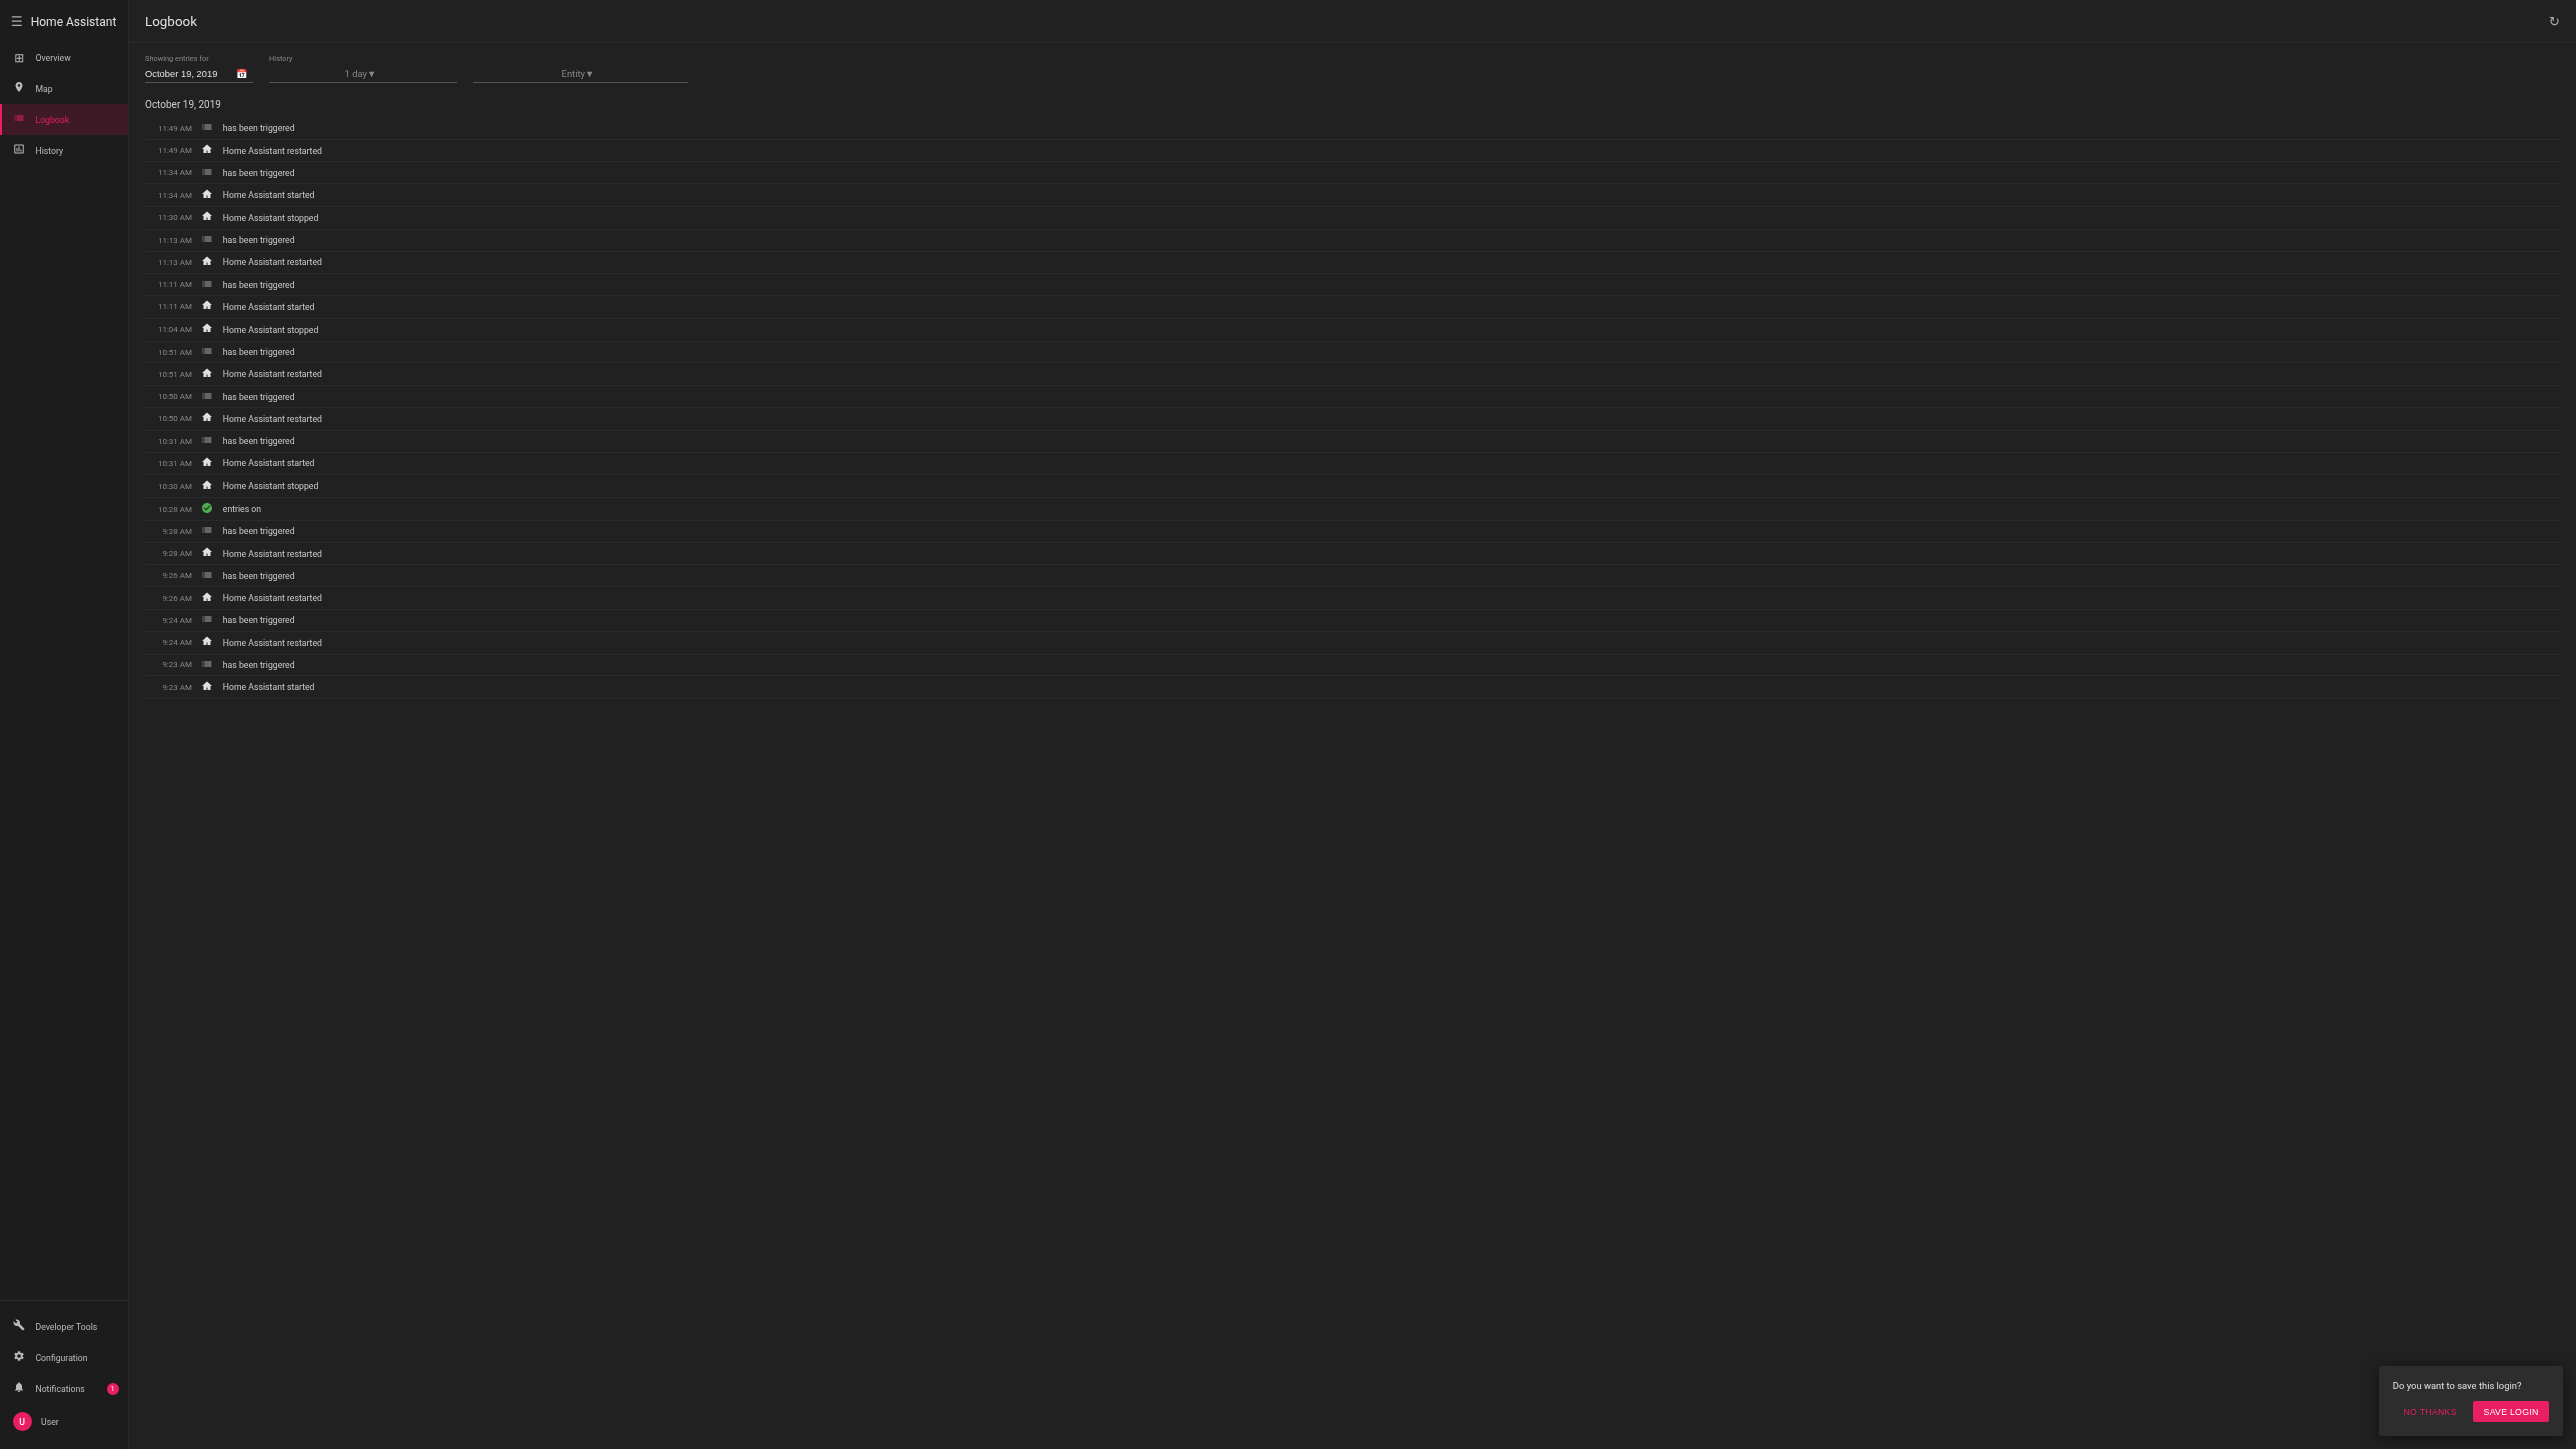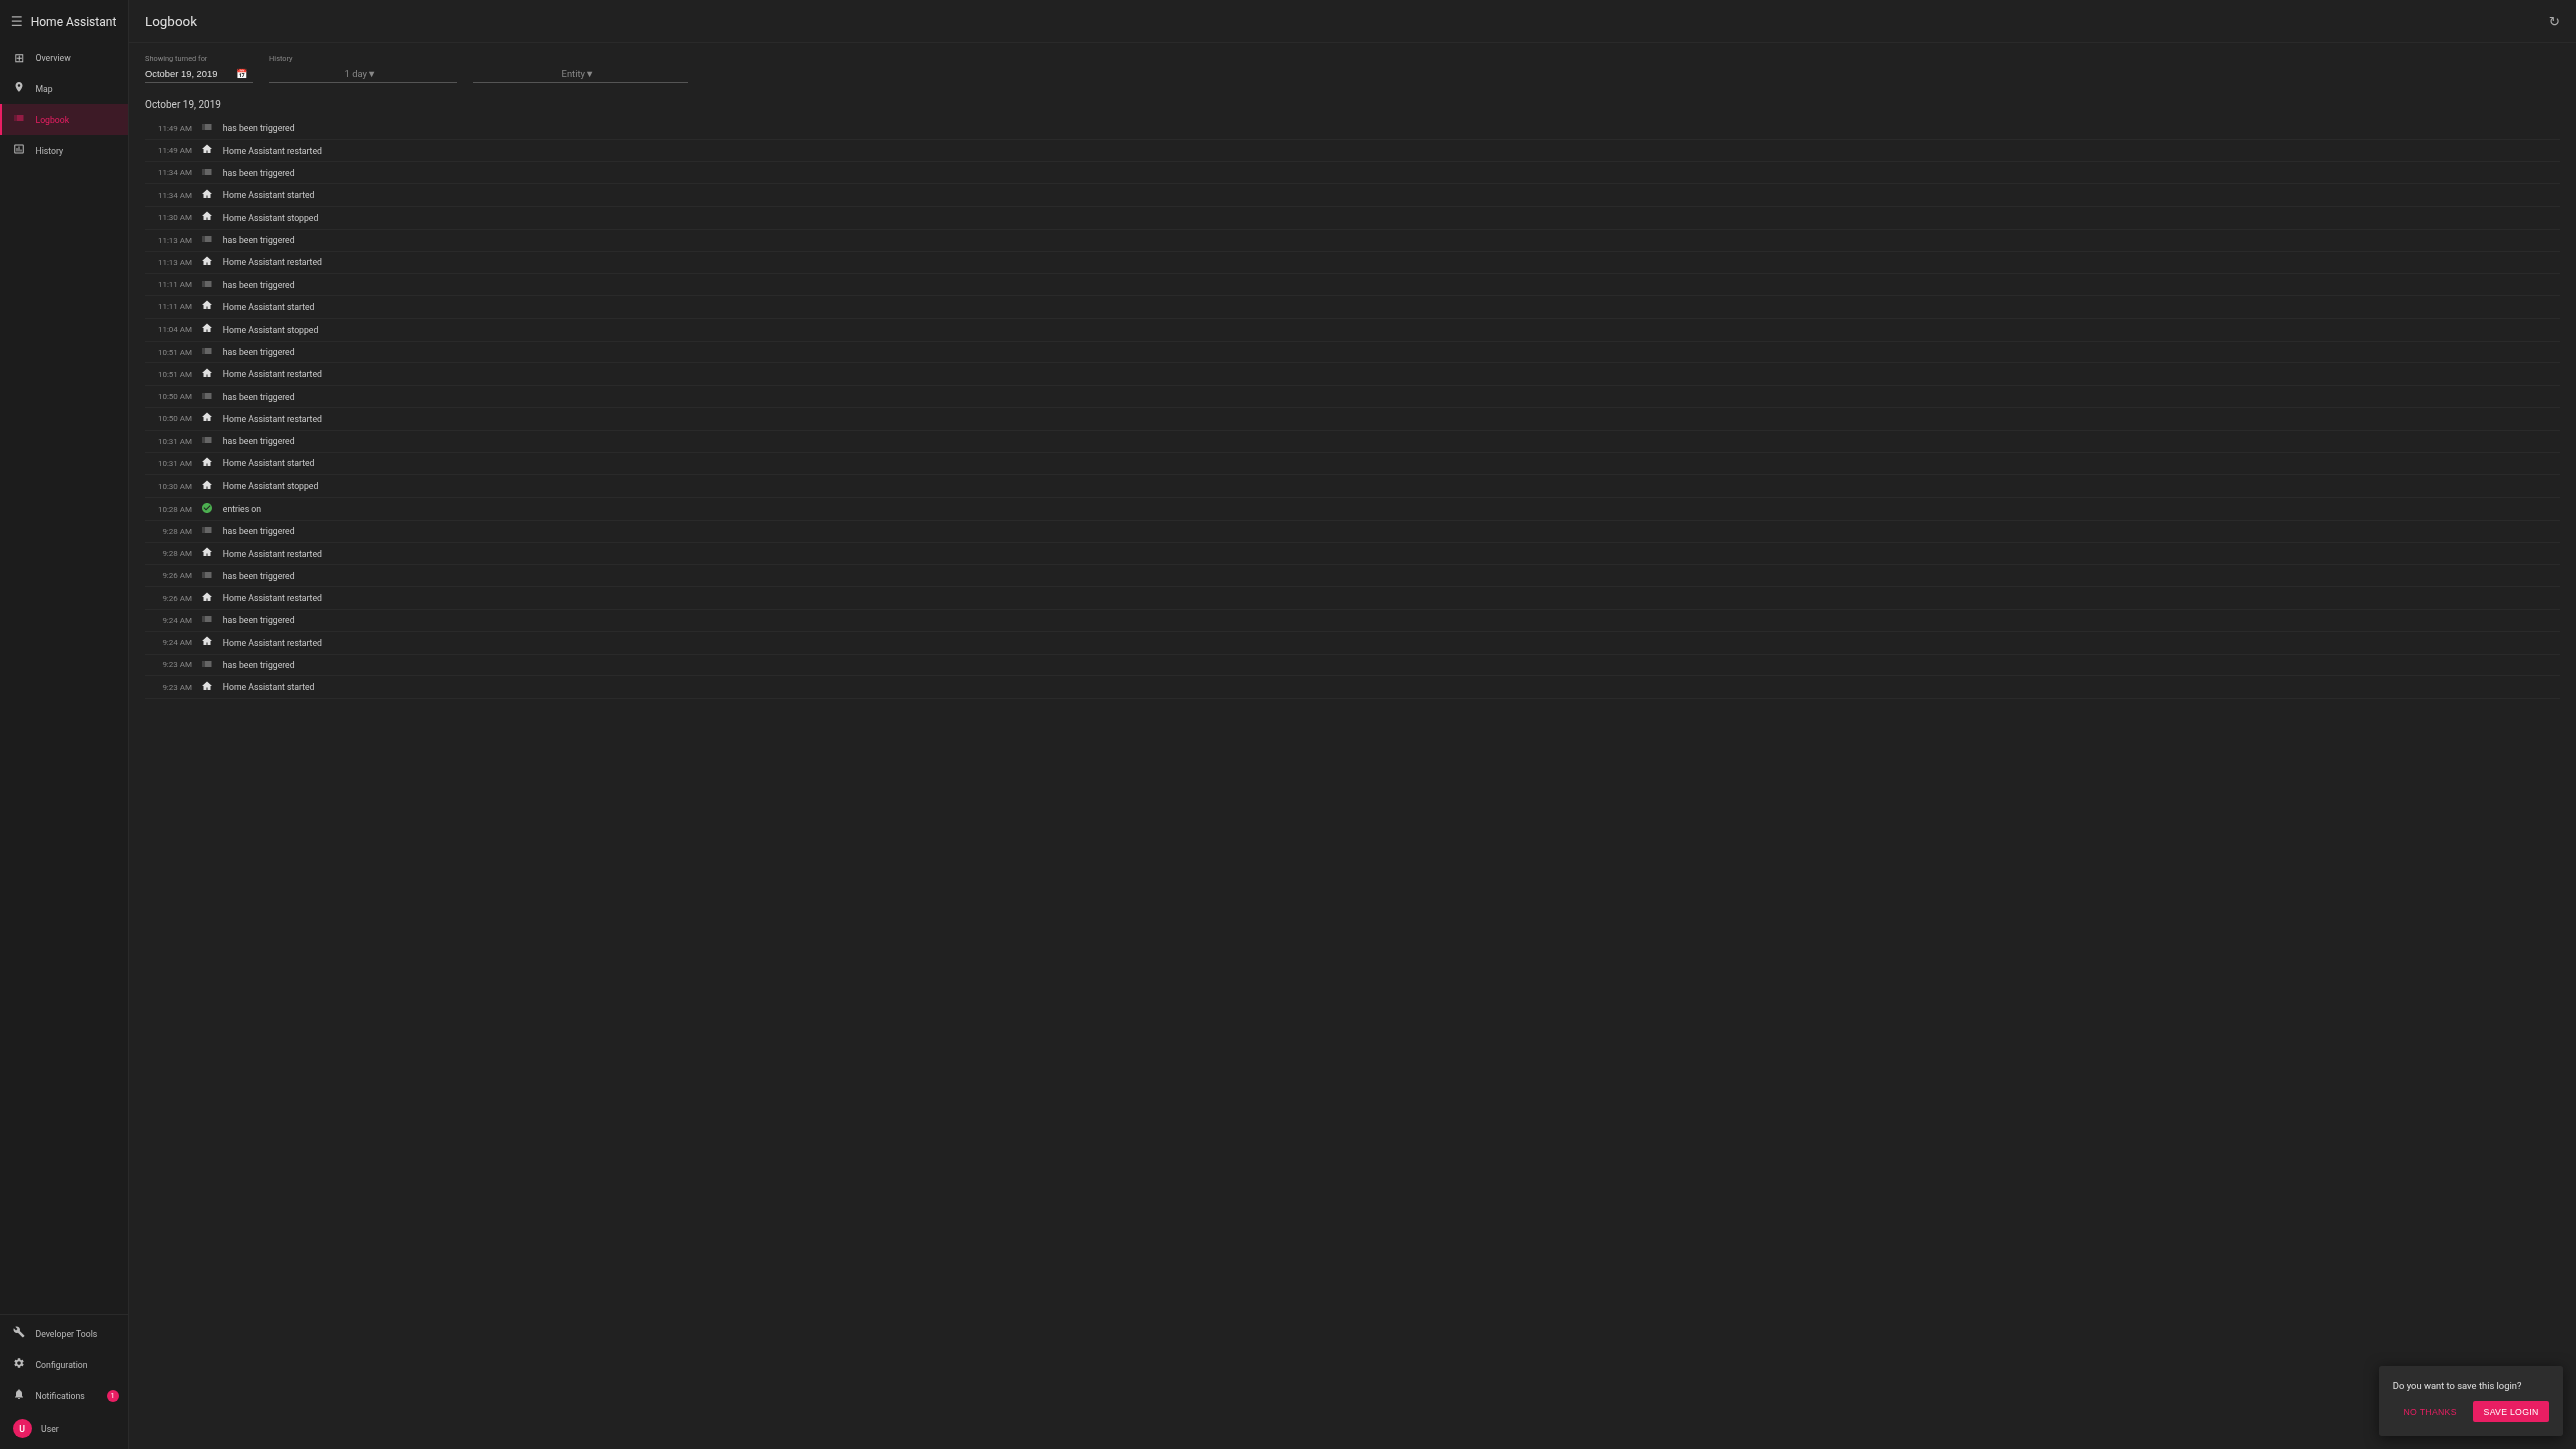--- a/index.html
+++ b/index.html
@@ -60,21 +60,21 @@
     }
     .nav-item .nav-icon {
       width: 13.4px;
       text-align: center;
       font-size: 12px;
     }
     .nav-label { font-size: 8.7px; }
 
     .sidebar-bottom {
       border-top: 0.7px solid #2a2a2a;
-      padding: 3px 0;
+      padding: 10px 0;
     }
     .sidebar-bottom .nav-item {
       position: relative;
     }
     .notification-badge {
       position: absolute;
       right: 9.4px;
       background: #e91e63;
       color: white;
       border-radius: 50%;
@@ -336,21 +336,21 @@
 
 <div class="main">
 
   <div class="top-bar">
     <h1 class="page-title">Logbook</h1>
     <span class="refresh-icon">↻</span>
   </div>
 
   <div class="filter-bar">
     <div class="filter-group">
-      <span class="filter-label">Showing turned for</span>
+      <span class="filter-label">Showing entries for</span>
       <div class="filter-input">
         <input type="text" value="October 19, 2019" style="">
         <span>📅</span>
       </div>
     </div>
     <div class="filter-group">
       <span class="filter-label">History</span>
       <div class="select-field">
         <span>1 day</span>
         <span>▼</span>

